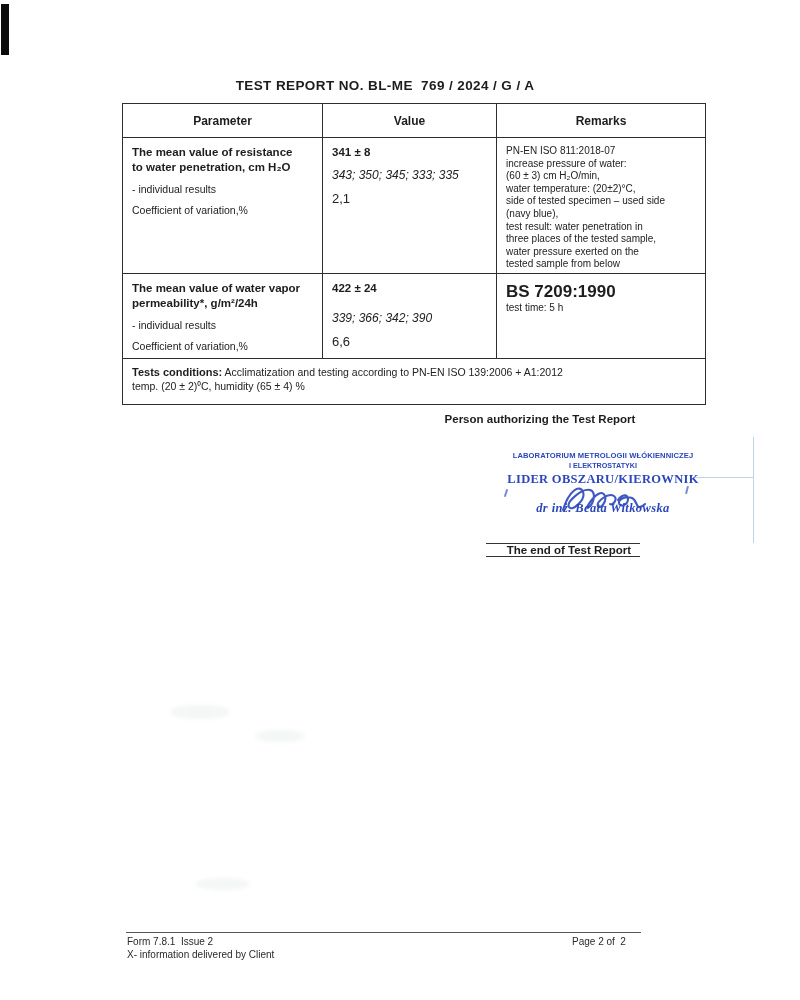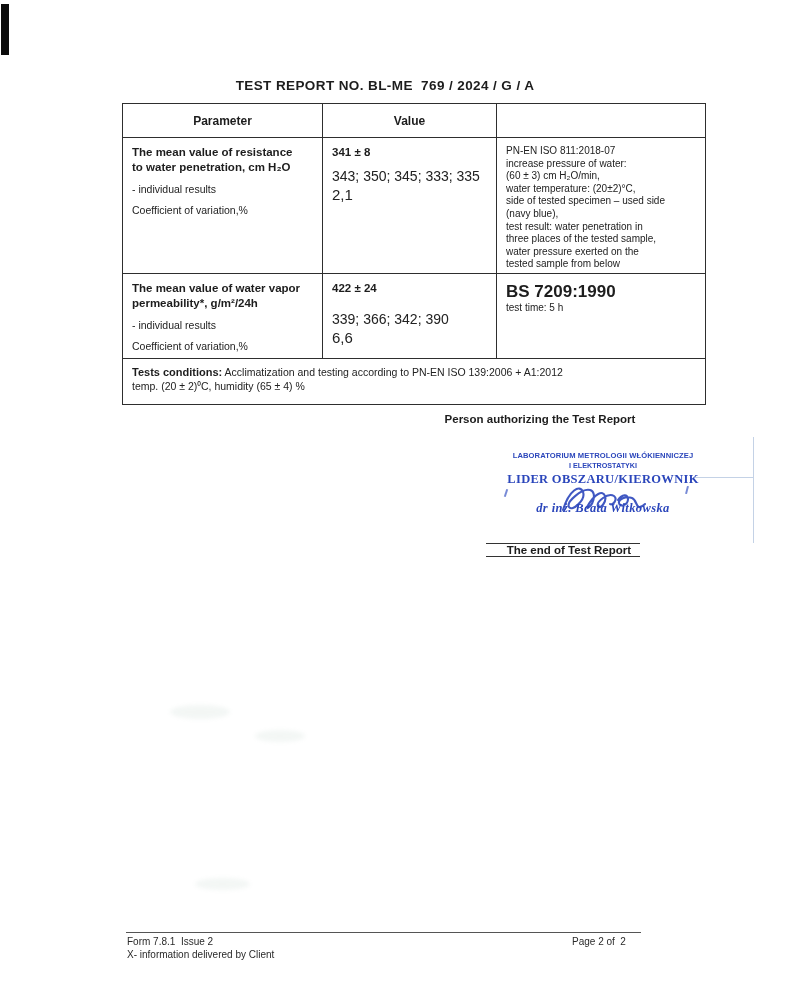--- a/index.html
+++ b/index.html
@@ -19,22 +19,22 @@
   .th{display:flex;align-items:center;justify-content:center;font-weight:bold;font-size:12px;color:#1d1d1d;padding:0;}
   .r1{height:135px;border-bottom:1.6px solid #2e2e2e;}
   .r2{height:84px;border-bottom:1.6px solid #2e2e2e;}
   .condrow{height:45px;}
   .condcell{grid-column:1/4;padding:6px 9px;font-size:10.5px;line-height:1.3;}
 
   .param-name{font-weight:bold;font-size:11.5px;line-height:1.28;white-space:pre-line;color:#1d1d1d;}
   .param-sub{font-size:10.5px;margin-top:9px;}
   .center{text-align:left;}
   .val-mean{font-weight:bold;font-size:11.5px;margin-top:1px;color:#1d1d1d;}
-  .val-ind{font-size:14px;margin-top:10px;}
-  .val-cv{font-size:15px;margin-top:2px;}
+  .val-ind{font-size:12px;margin-top:10px;font-style:italic;}
+  .val-cv{font-size:13px;margin-top:9px;}
   .r2 .val-ind{margin-top:17px;}
   .remarks{font-size:10px;line-height:1.26;padding-top:5px;}
   .remarks-bold{font-weight:bold;font-size:17px;color:#1d1d1d;}
   .remarks-bold:empty{display:none;}
   .remarks-lines{white-space:pre-line;}
   .cond-label{font-weight:bold;font-size:11px;color:#1d1d1d;}
   .cond-text{font-size:10.5px;white-space:pre-line;}
 
   .auth{position:absolute;left:340px;top:413px;width:400px;text-align:center;
         font-weight:bold;font-size:11.5px;color:#1d1d1d;}
@@ -73,20 +73,21 @@
 <div class="page">
 
   <div class="scan-bar"></div>
 
   <h1 class="title">TEST REPORT NO. BL-ME  769 / 2024 / G / A</h1>
 
   <div class="report-table">
     <div class="trow thead">
       <div class="cell th">Parameter</div>
       <div class="cell th">Value</div>
+      <div class="cell th last">Remarks</div>
     </div>
 
     <div class="trow r1">
       <div class="cell">
         <div class="param-name">The mean value of resistance
 to water penetration, cm H₂O</div>
         <div class="param-sub">- individual results</div>
         <div class="param-sub">Coefficient of variation,%</div>
       </div>
       <div class="cell center">

